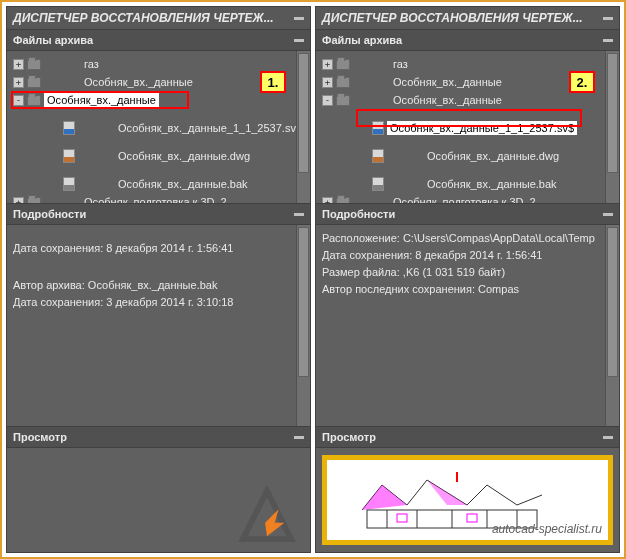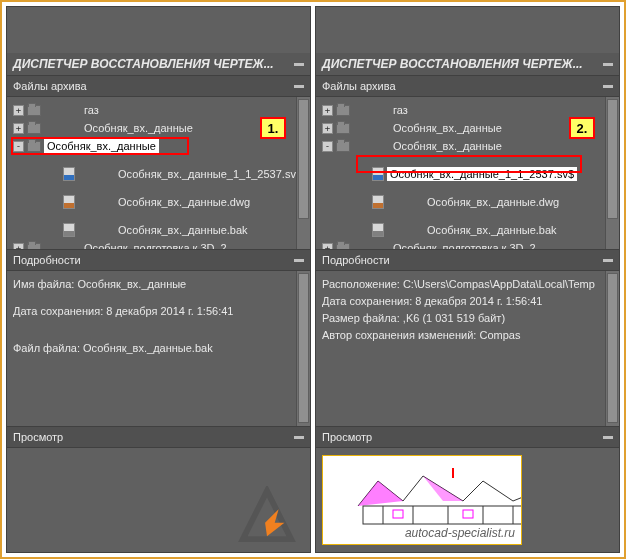--- a/index.html
+++ b/index.html
@@ -29,26 +29,25 @@
   .panel-title {
     background: #585858;
     color: #e8e8e8;
     font-weight: bold;
     font-style: italic;
     padding: 4px 6px;
     font-size: 12px;
     display: flex;
     justify-content: space-between;
     align-items: center;
-    margin-top: 46px;
   }
   .section-header {
     background: #505050;
     color: #e8e8e8;
-    font-weight: normal;
+    font-weight: bold;
     padding: 4px 6px;
     border-top: 1px solid #404040;
     border-bottom: 1px solid #404040;
     display: flex;
     justify-content: space-between;
     align-items: center;
   }
   .minus-btn {
     width: 10px;
     height: 3px;
@@ -170,24 +169,24 @@
     height: 104px;
   }
   .logo {
     position: absolute;
     right: 14px;
     bottom: 8px;
     width: 58px;
     height: 58px;
   }
   .preview-img {
-    width: 200px;
+    width: 291px;
     height: 90px;
     background: #fff;
-    border: 1px solid #eab308;
+    border: 5px solid #eab308;
     position: relative;
     overflow: hidden;
   }
   .building {
     position: absolute;
     left: 30px;
     top: 10px;
     width: 190px;
     height: 62px;
   }
@@ -259,26 +258,26 @@
         <div class="scroll-thumb" style="top:2px;height:120px;"></div>
       </div>
     </div>
 
     <div class="section-header">
       <span>Подробности</span>
       <span class="minus-btn"></span>
     </div>
 
     <div class="details-area">
-      <p>Имя файла: Особняк_вх._данные</p>
       <div class="spacer"></div>
       <p>Дата сохранения: 8 декабря 2014 г.  1:56:41</p>
       <div class="spacer"></div>
       <div class="spacer"></div>
-      <p>Файл файла: Особняк_вх._данные.bak</p>
+      <p>Автор архива: Особняк_вх._данные.bak</p>
+      <p>Дата сохранения: 3 декабря 2014 г.  3:10:18</p>
       <div class="scrollbar">
         <div class="scroll-thumb" style="top:2px;height:150px;"></div>
       </div>
     </div>
 
     <div class="section-header">
       <span>Просмотр</span>
       <span class="minus-btn"></span>
     </div>
 
@@ -346,21 +345,21 @@
 
     <div class="section-header">
       <span>Подробности</span>
       <span class="minus-btn"></span>
     </div>
 
     <div class="details-area">
       <p>Расположение: C:\Users\Compas\AppData\Local\Temp</p>
       <p>Дата сохранения: 8 декабря 2014 г.  1:56:41</p>
       <p>Размер файла: ,K6 (1 031 519 байт)</p>
-      <p>Автор сохранения изменений: Compas</p>
+      <p>Автор последних сохранения: Compas</p>
       <div class="scrollbar">
         <div class="scroll-thumb" style="top:2px;height:150px;"></div>
       </div>
     </div>
 
     <div class="section-header">
       <span>Просмотр</span>
       <span class="minus-btn"></span>
     </div>
 

